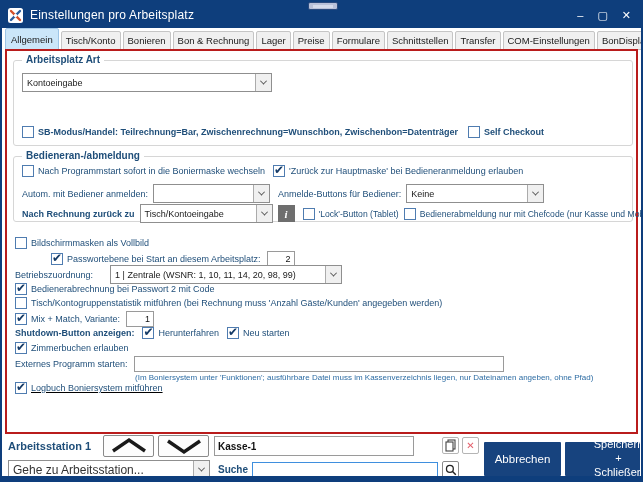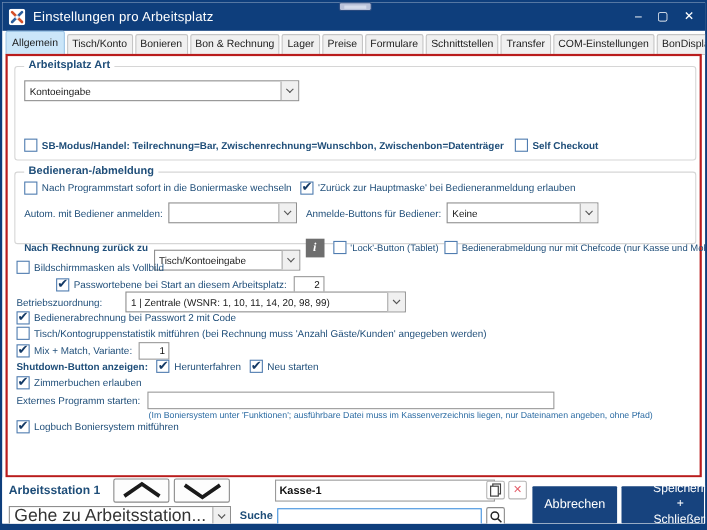--- a/index.html
+++ b/index.html
@@ -89,29 +89,29 @@
   .orow { position:absolute; left:8px; display:flex; align-items:center; white-space:nowrap; }
   
   .footer { position:absolute; top:432px; left:0; width:639px; height:44px; background:#fff; }
   .station-label { position:absolute; left:6px; top:6px; font-size:11px; font-weight:bold; color:#1f4e79; }
   .navbtn {
     position:absolute; top:1px; width:51px; height:22px; background:#fdfdfd;
     border:1px solid #8a8a8a; border-radius:2px; display:flex; align-items:center; justify-content:center;
   }
   .station-input {
     position:absolute; left:212px; top:2px; width:200px; height:20px;
-    font-weight:bold; font-size:10px;margin-left:36px;
+    font-weight:bold; font-size:10px;
   }
   .sqbtn {
     position:absolute; width:17px; height:17px; background:#fff; border:1px solid #b5b5b5;
     border-radius:2px; display:flex; align-items:center; justify-content:center;
   }
   .xglyph { color:#e4606c; font-size:10px; font-weight:bold; line-height:1; }
   .goto-dd { position:absolute; left:6px; top:26px; width:202px; }
-  .goto-dd .dd-val { color:#333; font-size:16px; }
+  .goto-dd .dd-val { color:#333; font-size:12px; }
   .suche-label { position:absolute; left:216px; top:30px; font-size:10px; font-weight:bold; color:#1f4e79; }
   .search-input { position:absolute; left:250px; top:28px; width:186px; height:17px; border:1px solid #3f8fde; }
   .btn {
     position:absolute; top:8px; height:34px; background:#17437e; color:#fff;
     display:flex; align-items:center; justify-content:center; text-align:center;
     font-size:11.5px; line-height:1.25; border-radius:1px; cursor:default; padding:2px 4px;
   }
   .btn-cancel { left:482px; width:77px; }
   .btn-save { left:563px; width:75px; font-size:11px;padding-left:36px; }
 </style>
@@ -197,21 +197,21 @@
         <span class="lbl" style="margin-left:3px;">Anmelde-Buttons für Bediener:</span>
         <div class="dd" style="width:138px;gap:14px;">
           <span class="dd-val">Keine</span>
           <span class="dd-btn">
               <i class="chev"></i>
             </span>
         </div>
       </div>
       <div class="row abs" style="left:8px; top:47px; gap:5px; font-size:8.6px;">
         <span class="lbl b">Nach Rechnung zurück zu</span>
-        <div class="dd" style="width:133px;margin-top:23px;">
+        <div class="dd" style="width:133px;">
           <span class="dd-val">Tisch/Kontoeingabe</span>
           <span class="dd-btn">
               <i class="chev"></i>
             </span>
         </div>
         <span class="ibtn">i</span>
         <span class="cbrow" style="margin-left:3px;">
           <span class="cb"></span>
           <span class="lbl" style="font-size:8.6px;">'Lock'-Button (Tablet)</span>
         </span>
@@ -230,23 +230,23 @@
     </div>
 
     <div class="orow" style="top:200px; gap:6px;padding-left:36px;">
       <span class="cbrow">
         <span class="cb checked"></span>
         <span class="lbl">Passwortebene bei Start an diesem Arbeitsplatz:</span>
       </span>
       <input class="txt num" value="2" style="">
     </div>
 
-    <div class="orow" style="top:214px; gap:21px;">
+    <div class="orow" style="top:214px; gap:5px;">
       <span class="lbl">Betriebszuordnung:</span>
-      <div class="dd" style="width:255px;">
+      <div class="dd" style="width:232px;margin-left:12px;">
         <span class="dd-val">1 | Zentrale (WSNR: 1, 10, 11, 14, 20, 98, 99)</span>
         <span class="dd-btn">
             <i class="chev"></i>
           </span>
       </div>
     </div>
 
     <div class="orow" style="top:232px;">
       <span class="cbrow">
         <span class="cb checked"></span>
@@ -290,21 +290,21 @@
 
     <div class="orow" style="top:305px; gap:6px;">
       <span class="lbl">Externes Programm starten:</span>
       <input class="txt" style="width: 370px;" value="">
     </div>
 
     <div class="orow" style="top:322px; left:108px;">
       <span class="hint">(Im Boniersystem unter 'Funktionen'; ausführbare Datei muss im Kassenverzeichnis liegen, nur Dateinamen angeben, ohne Pfad)</span>
     </div>
 
-    <div class="orow" style="top:331px;">
+    <div class="orow" style="top:331px;text-decoration:underline;">
       <span class="cbrow">
         <span class="cb checked"></span>
         <span class="lbl">Logbuch Boniersystem mitführen</span>
       </span>
     </div>
 
   </div>
 
   <div class="footer">
     <span class="station-label">Arbeitsstation 1</span>

